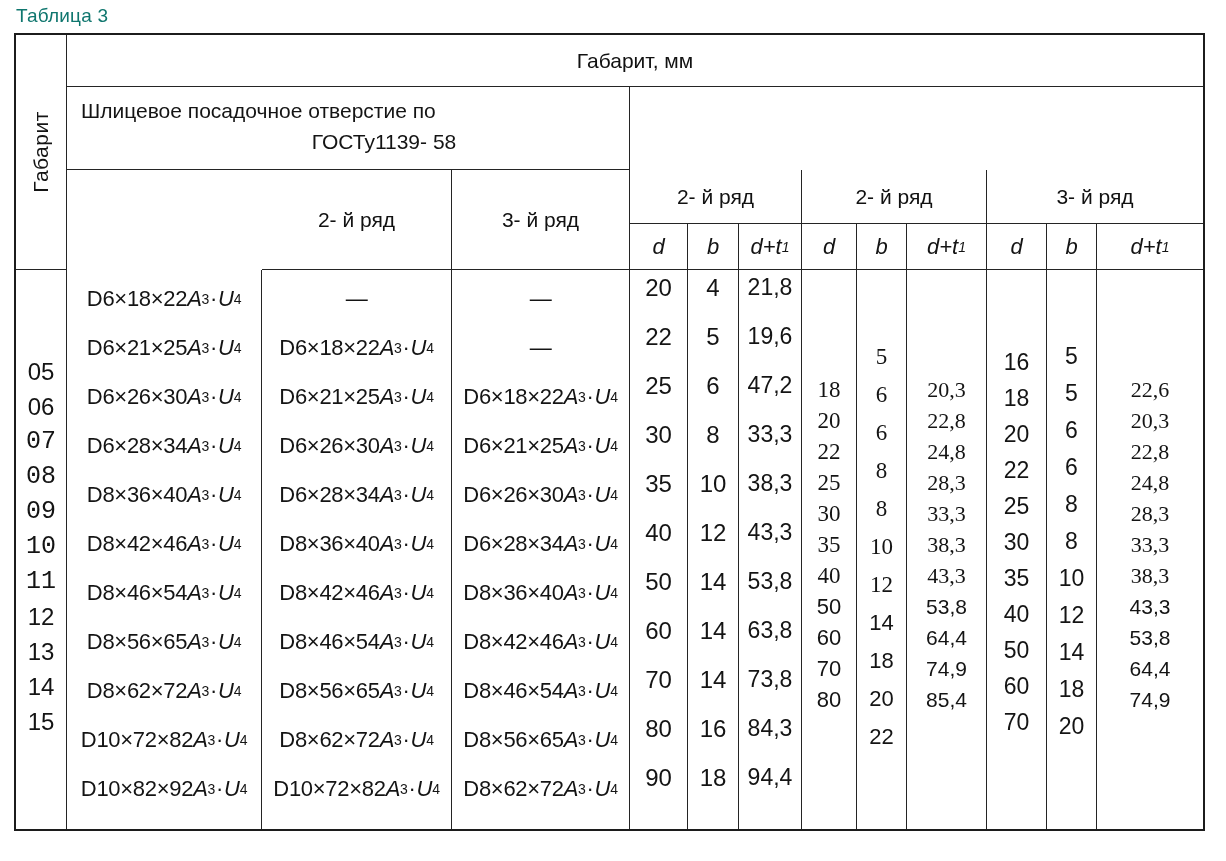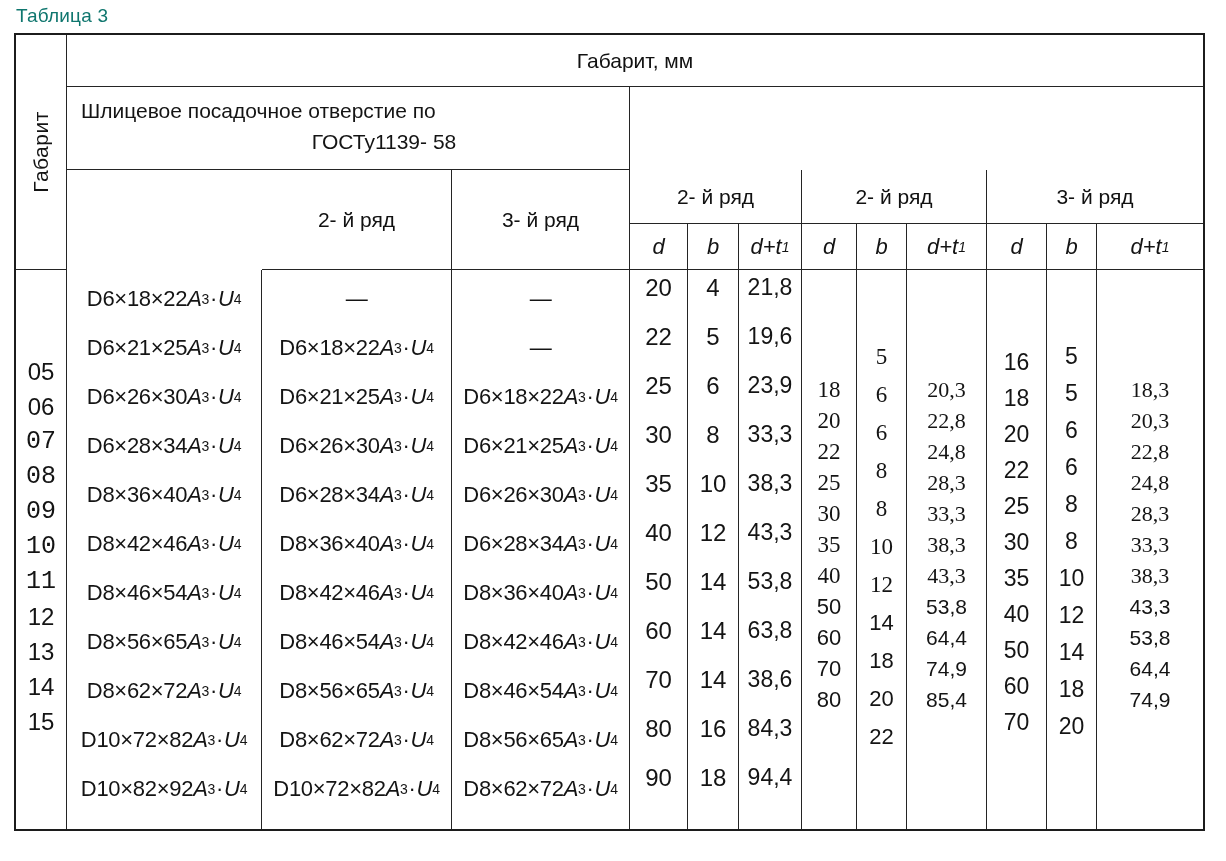--- a/index.html
+++ b/index.html
@@ -219,27 +219,27 @@
         <div class="slot num">14</div>
         <div class="slot num">14</div>
         <div class="slot num">16</div>
         <div class="slot num">18</div>
       </div>
     </div>
   <div class="cell bodycell br" style="grid-column:7">
       <div id="smooth-col-3" class="stack g1 dtnum">
         <div class="slot num">21,8</div>
         <div class="slot num">19,6</div>
-        <div class="slot num">23,9</div>
+        <div class="slot num">47,2</div>
         <div class="slot num">33,3</div>
         <div class="slot num">38,3</div>
         <div class="slot num">43,3</div>
         <div class="slot num">53,8</div>
         <div class="slot num">63,8</div>
-        <div class="slot num">38,6</div>
+        <div class="slot num">73,8</div>
         <div class="slot num">84,3</div>
         <div class="slot num">94,4</div>
       </div>
     </div>
   <div class="cell bodycell br" style="grid-column:8">
       <div id="smooth-col-4" class="stack">
         <div class="num">18</div>
         <div class="num">20</div>
         <div class="num">22</div>
         <div class="num">25</div>
@@ -307,21 +307,21 @@
         <div class="num">8</div>
         <div class="num">10</div>
         <div class="num">12</div>
         <div class="num">14</div>
         <div class="num">18</div>
         <div class="num">20</div>
       </div>
     </div>
   <div class="cell bodycell" style="grid-column:13">
       <div id="smooth-col-9" class="stack">
-        <div class="num">18,3</div>
+        <div class="num">22,6</div>
         <div class="num">20,3</div>
         <div class="num">22,8</div>
         <div class="num">24,8</div>
         <div class="num">28,3</div>
         <div class="num">33,3</div>
         <div class="num">38,3</div>
         <div class="num">43,3</div>
         <div class="num">53,8</div>
         <div class="num">64,4</div>
         <div class="num">74,9</div>

